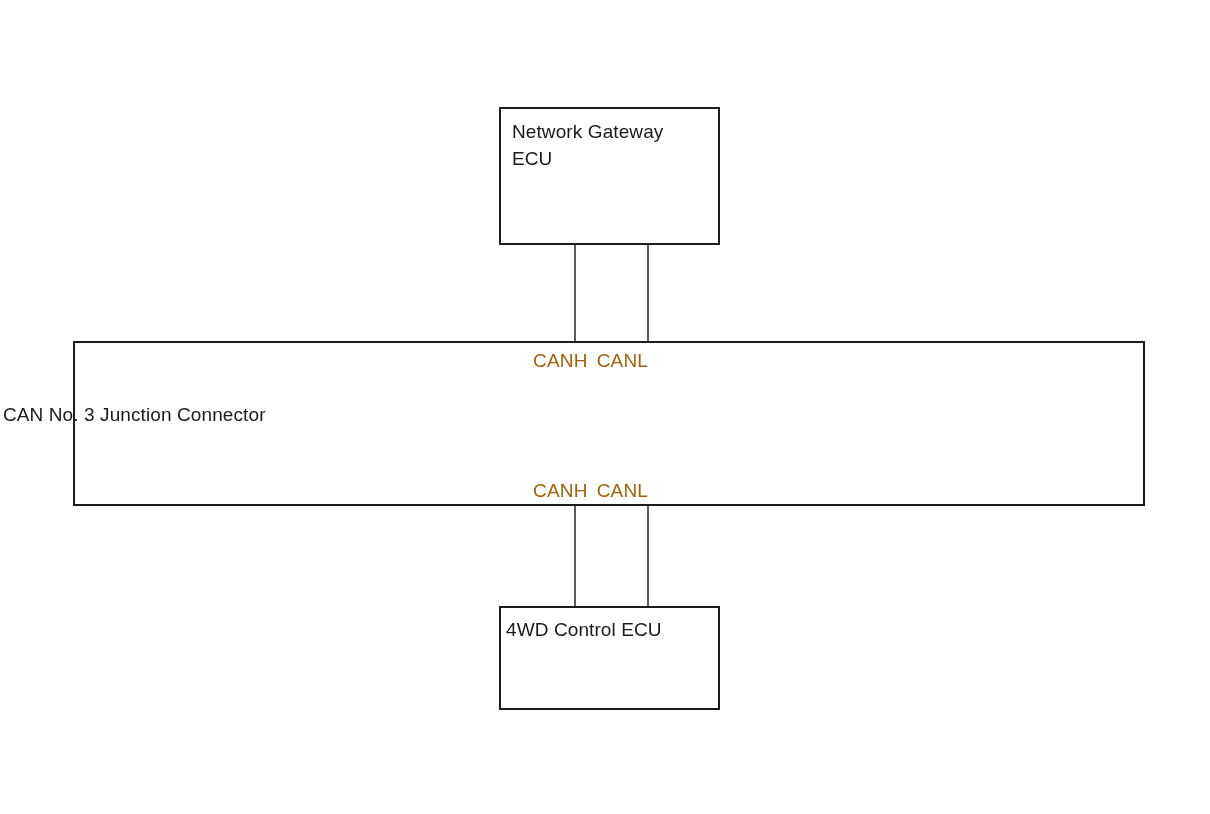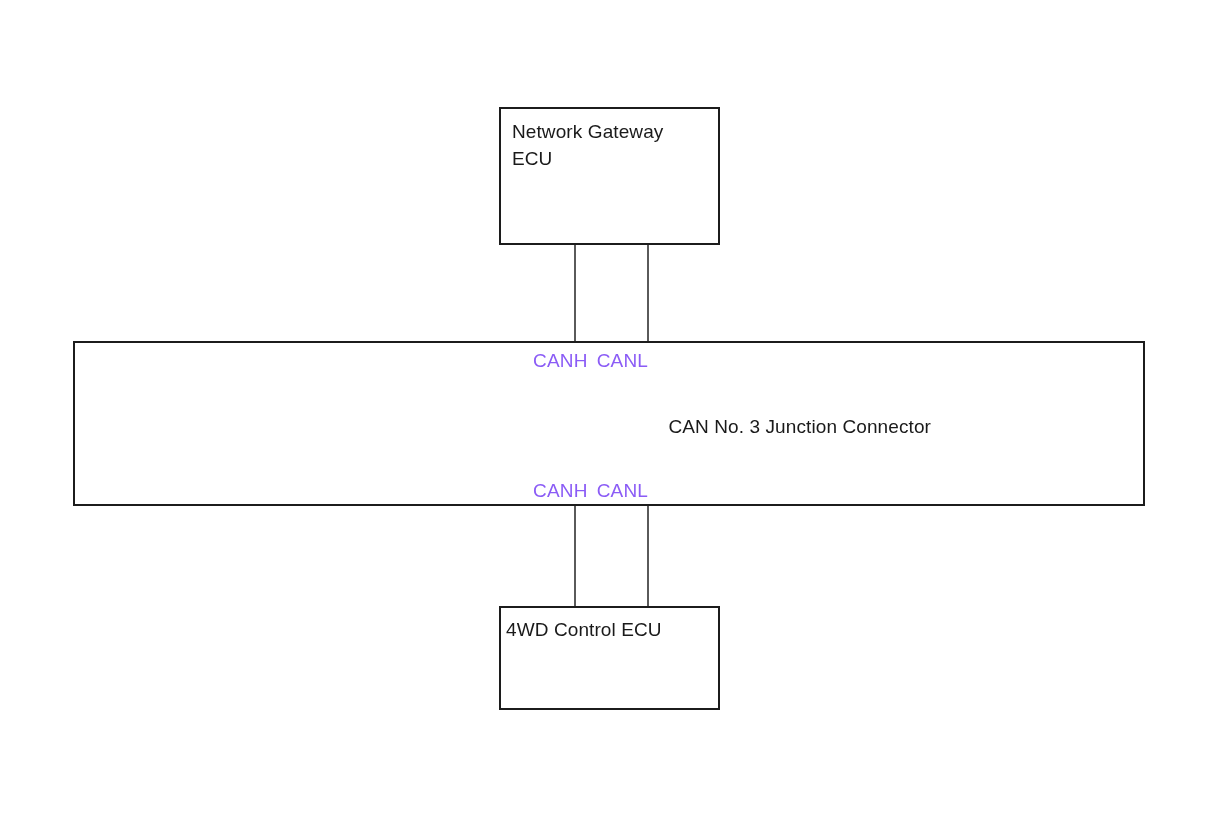--- a/index.html
+++ b/index.html
@@ -80,41 +80,40 @@
     top: 8px;
     width: 212px;
   }
 
   
   #label-junction-connector {
     position: absolute;
     left: 0;
     top: 60px;
     width: 928px;
-    text-align: right;
+    text-align: left;
     font-size: 19px;
     line-height: 24px;
     letter-spacing: 0.1px;
     color: #1a1a1a;
-    margin-top: 12px;
   }
   
   #label-junction-connector > span {
     position: relative;
     left: -72px;
   }
 
   
   .terminal-caption {
     position: absolute;
     font-size: 19px;
     line-height: 22px;
     letter-spacing: 0.2px;
     white-space: nowrap;
-    color: #8b5cf6;
+    color: #a16207;
   }
   #caption-top-canh-canl {
     left: 533px;
     top: 334px;
   }
   #caption-bottom-canh-canl {
     left: 533px;
     top: 464px;
   }
   .caption-gap {

